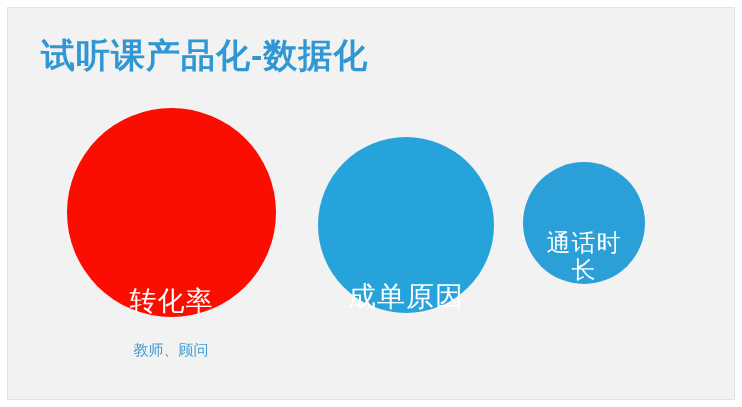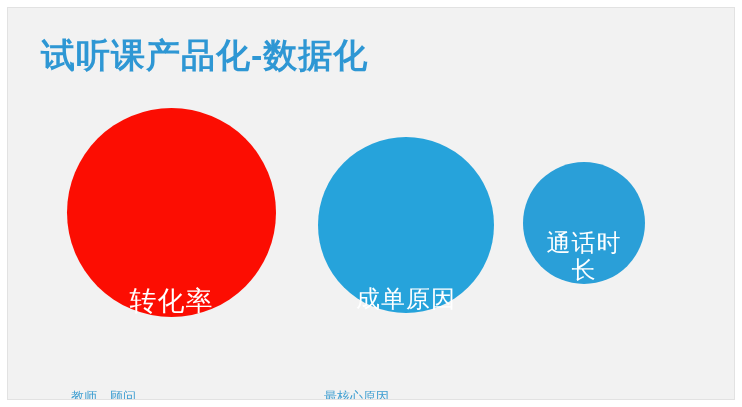--- a/index.html
+++ b/index.html
@@ -70,45 +70,45 @@
 
   
   #bubble-2 {
     left: 310px;
     top: 129px;
     width: 176px;
     height: 176px;
     background: #26a3db;
   }
   #bubble-2 .bubble-label {
-    font-size: 24px;
+    font-size: 28px;
     letter-spacing: 1px;
   }
 
   
   #bubble-3 {
     left: 515px;
     top: 154px;
     width: 122px;
     height: 122px;
     background: #2a9fd8;
   }
   #bubble-3 .bubble-label {
     font-size: 24px;
     letter-spacing: 1px;
     width: 86px;
   }
 
   .caption {
     position: absolute;
-    font-size: 13px;
+    font-size: 15px;
     color: #3e9ed1;
     white-space: nowrap;
+    text-align: center;
     line-height: 1.2;
-    margin-top: 48px;
   }
   #caption-1 { left: 63px;  top: 333px; width: 200px; }
   #caption-2 { left: 316px; top: 333px; width: 176px; }
   #caption-3 { left: 523px; top: 327px; width: 122px; }
 </style>
 </head>
 <body>
 
 <div id="slide">
 
@@ -121,16 +121,15 @@
   <div class="bubble" id="bubble-2">
     <span class="bubble-label">成单原因</span>
   </div>
 
   <div class="bubble" id="bubble-3">
     <span class="bubble-label">通话时长</span>
   </div>
 
   <div class="caption" id="caption-1">教师、顾问</div>
 
-  <div class="caption" id="caption-2">最核心原因</div>
 
 
 </div>
 
 </body></html>

